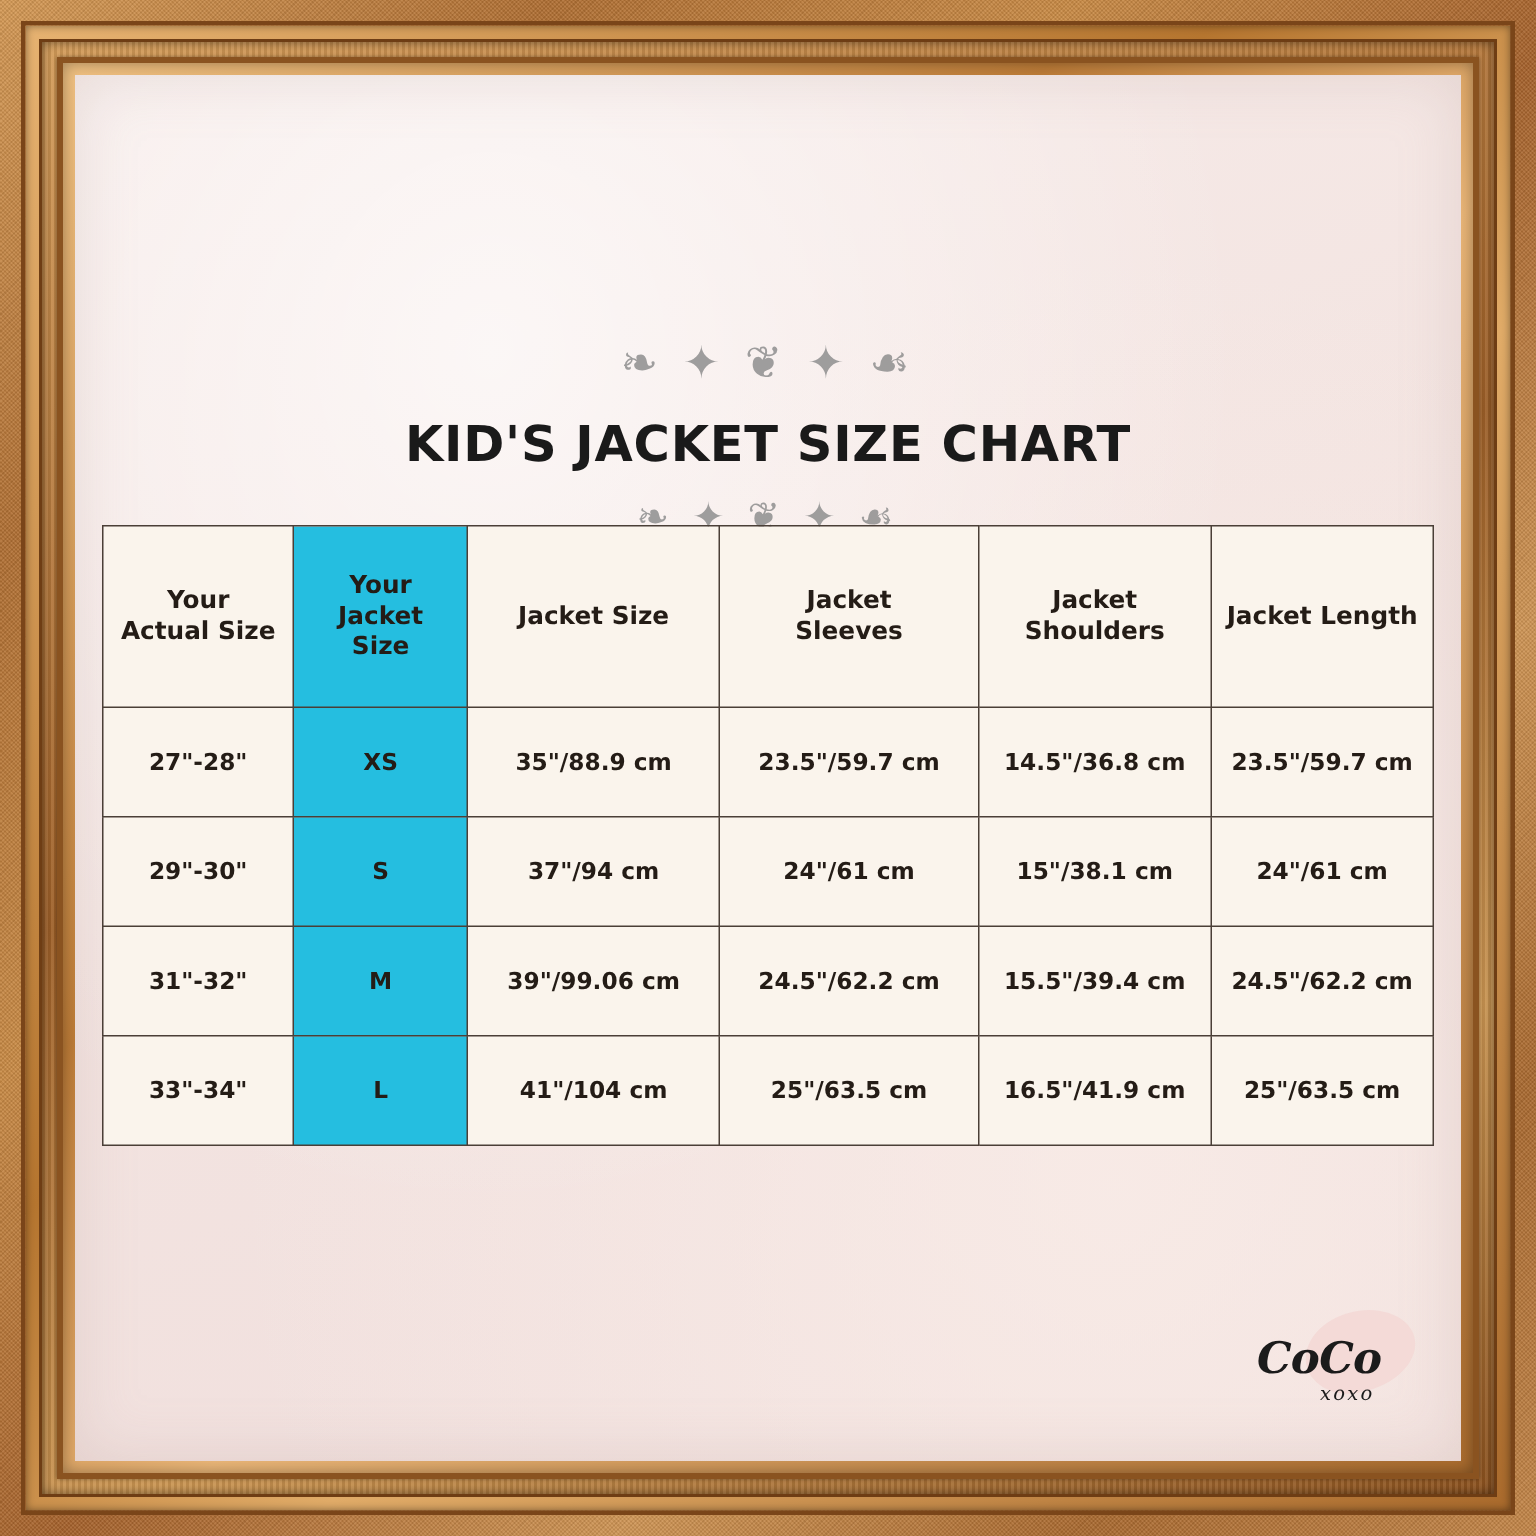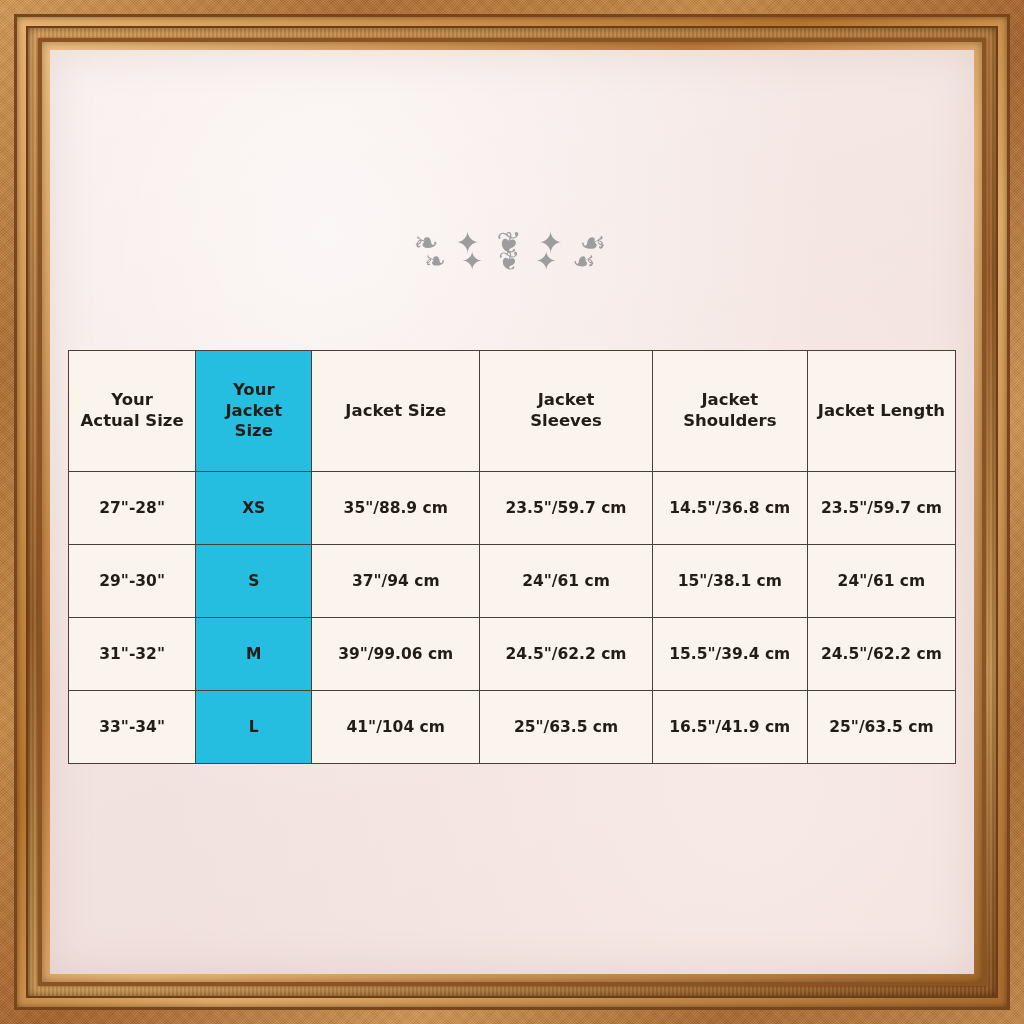--- a/index.html
+++ b/index.html
@@ -201,20 +201,21 @@
 
 <div class="frame-outer">
   <div class="frame-bevel1"></div>
   <div class="frame-bevel2"></div>
   <div class="frame-inner-gold"></div>
 
   <div class="canvas">
 
     <div class="title-wrap">
       <div class="ornament top">❧ ✦ ❦ ✦ ☙</div>
+      <h1 class="chart-title">KID'S JACKET SIZE CHART</h1>
       <div class="ornament bot">❧ ✦ ❦ ✦ ☙</div>
     </div>
 
     <div class="table-wrap">
       <table class="size-chart">
         <thead>
           <tr>
             <th class="col-actual">Your<br>Actual Size</th>
             <th class="col-size hl">Your<br>Jacket<br>Size</th>
             <th class="col-chest">Jacket Size</th>
@@ -256,15 +257,20 @@
             <td>16.5"/41.9 cm</td>
             <td>25"/63.5 cm</td>
           </tr>
         </tbody>
       </table>
     </div>
 
     <div class="note">
     </div>
 
+    <div class="logo">
+      <div class="blot"></div>
+      <div class="coco">CoCo</div>
+      <div class="xoxo">xoxo</div>
+    </div>
 
   </div>
 </div>
 
 </body></html>

